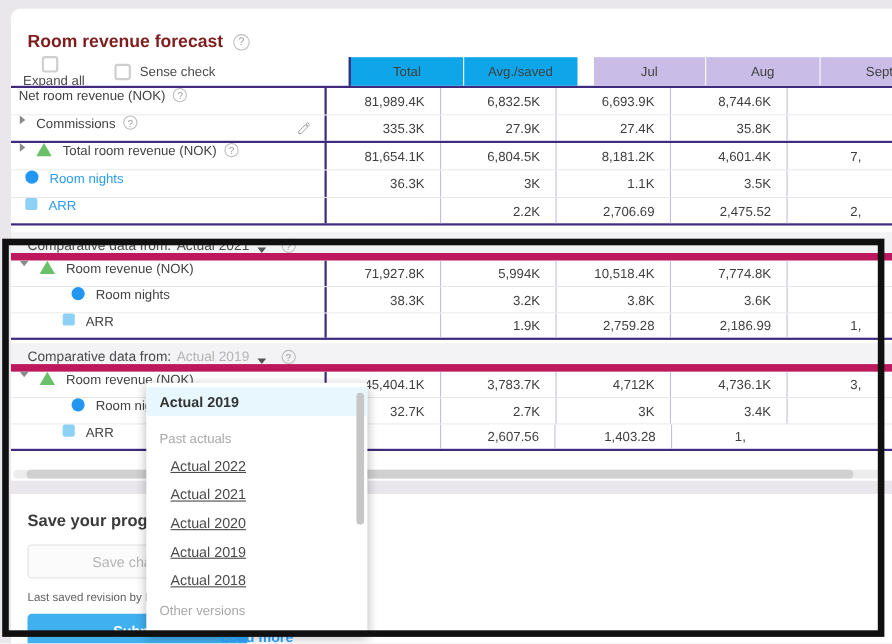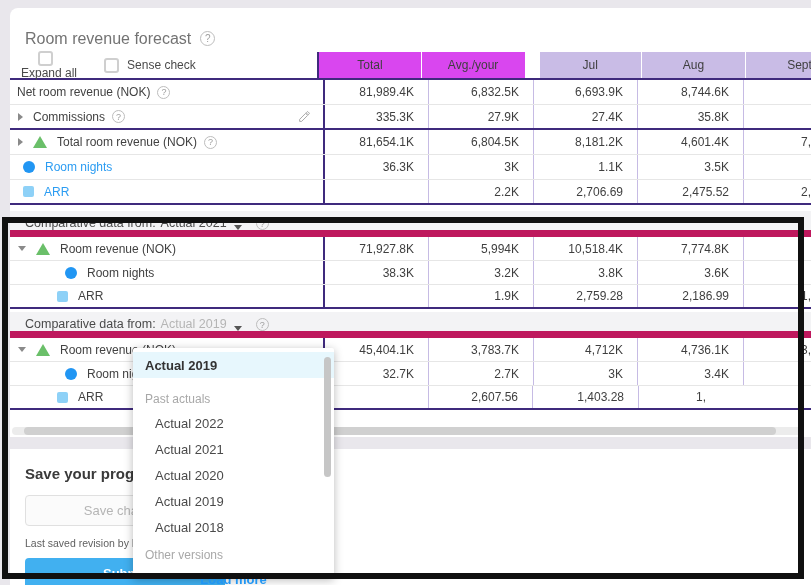--- a/index.html
+++ b/index.html
@@ -5,43 +5,43 @@
   * { margin:0; padding:0; box-sizing:border-box; }
   html,body { width:811px; height:585px; overflow:hidden; }
   body { background:#e9e7ec; font-family:"Liberation Sans", sans-serif; position:relative; color:#424242; }
 
   .card { background:#fff; position:absolute; }
   #card-main { left:10px; top:8px; width:801px; height:429px; border-radius:8px 0 0 0; overflow:hidden; }
   #card-footer { left:10px; top:449px; width:801px; height:136px; overflow:hidden; }
 
   
   .title-row { display:flex; align-items:center; padding:17px 0 0 15px; height:44px; }
-  .page-title { font-size:16px; font-weight:normal; color:#737373; }
+  .page-title { font-size:16px; font-weight:bold; color:#7f1d1d; }
   .help { width:15px; height:15px; border:1px solid #bdbdbd; border-radius:50%; color:#9e9e9e;
           font-size:10px; display:inline-flex; align-items:center; justify-content:center; margin-left:9px; flex:0 0 auto; }
   .help.small { width:13px; height:13px; font-size:9px; margin-left:7px; }
 
   
   .hdr { display:flex; height:28px; border-bottom:2px solid #3f2a7d; width:843px; }
   .hcell { display:flex; align-items:center; justify-content:center; font-size:12px; color:#3f3f3f; }
   .h-label { width:313px; justify-content:flex-start; }
-  .light { background:#d946ef; }
+  .light { background:#0ea5e9; }
   .medium { background:#c9bce6; }
   .w1 { width:105px; } .w2 { width:105px; margin-left:1px; } .w3 { width:103px; margin-left:15px; }
   .w4 { width:105px; margin-left:1px; } .w5 { width:109px; margin-left:1px; }
 
   
   .chk { display:flex; align-items:center; font-size:12px; color:#4a4a4a; }
   .box { width:15px; height:15px; border:2px solid #cfcfcf; border-radius:3px; background:#fff; margin-right:8px; flex:0 0 auto; }
   .chk.first { margin-left:11px;flex-direction:column; } .chk.second { margin-left:27px; }
 
   
   .row { display:flex; height:25px; align-items:stretch; border-bottom:1px solid #e6e6e6; width:843px; background:#fff; }
   .row.dark-b { border-bottom:2px solid #3f2a7d; }
-  .cl { width:313px; display:flex; align-items:center; font-size:12px; color:#424242; position:relative; }
+  .cl { width:285px; display:flex; font-size:12px; color:#424242; position:relative; }
   .cv { display:flex; align-items:center; justify-content:flex-end; padding-right:14px; font-size:12px; color:#3f3f3f;
         border-left:1px solid #c6bbe4; }
   .cv.first { border-left:2px solid #3f2a7d; width:105px; }
   .cv.c2 { width:105px; } .cv.c3 { width:104px; } .cv.c4 { width:106px; }
   .cv.c5 { width:110px; justify-content:flex-start; padding-left:57px; padding-right:0; }
 
   
   .caret-r { width:0; height:0; border-left:5px solid #8a8a8a; border-top:4px solid transparent; border-bottom:4px solid transparent; margin-left:8px; flex:0 0 auto; }
   .caret-d { width:0; height:0; border-top:5px solid #8a8a8a; border-left:4px solid transparent; border-right:4px solid transparent; margin-left:8px; flex:0 0 auto; }
   .tri-up { width:0; height:0; border-left:7px solid transparent; border-right:7px solid transparent; border-bottom:12px solid #6abf69; margin-left:10px; flex:0 0 auto; }
@@ -70,21 +70,21 @@
   .f-note { font-size:10.5px; color:#5f5f5f; margin:11px 0 0 15px; }
   .btn-submit { display:flex; align-items:flex-start; justify-content:center; padding-top:8px; width:200px; height:34px; margin:9px 0 0 15px;
                 background:#41b0f0; border-radius:4px; color:#fff; font-size:13px; font-weight:bold; }
 
   
   .dropdown { position:absolute; left:133px; top:348px; width:201px; height:230px; background:#fff; z-index:500;
               box-shadow:0 2px 10px rgba(0,0,0,.28); border-radius:2px; font-size:13px; }
   .dd-selected { height:26px; margin-top:4px; background:#e7f7fd; display:flex; align-items:center; padding-left:12px;
                  font-weight:bold; color:#333; }
   .dd-group { color:#a8a8a8; font-size:12px; padding:14px 0 4px 12px; }
-  .dd-item { height:26px; display:flex; align-items:center; padding-left:22px; color:#4a4a4a; }
+  .dd-item { height:26px; display:flex; align-items:center; padding-left:22px; color:#4a4a4a;text-decoration:underline; }
   .dd-more { display:flex; justify-content:center; margin-top:6px; color:#2196f3; font-weight:bold; }
   .dd-thumb { position:absolute; right:3px; top:9px; width:7px; height:120px; background:#c6c6c6; border-radius:4px; }
 
   
   .annotation { position:absolute; left:2px; top:217px; width:802px; height:362px;
                 border:6px solid #101010; z-index:1000; pointer-events:none; }
 </style>
 </head>
 <body>
 
@@ -100,21 +100,21 @@
       <span class="chk first">
         <span class="box"></span>
         <span>Expand all</span>
       </span>
       <span class="chk second">
         <span class="box"></span>
         <span>Sense check</span>
       </span>
     </div>
     <div class="hcell light w1" style="border-left:2px solid #3f2a7d;">Total</div>
-    <div class="hcell light w2">Avg./your</div>
+    <div class="hcell light w2">Avg./saved</div>
     <div class="hcell medium w3">Jul</div>
     <div class="hcell medium w4">Aug</div>
     <div class="hcell medium w5">Sept</div>
   </div>
 
   <div class="row">
     <div class="cl" style="padding-left:7px;">
       <span>Net room revenue (NOK)</span>
       <span class="help small">?</span>
     </div>

